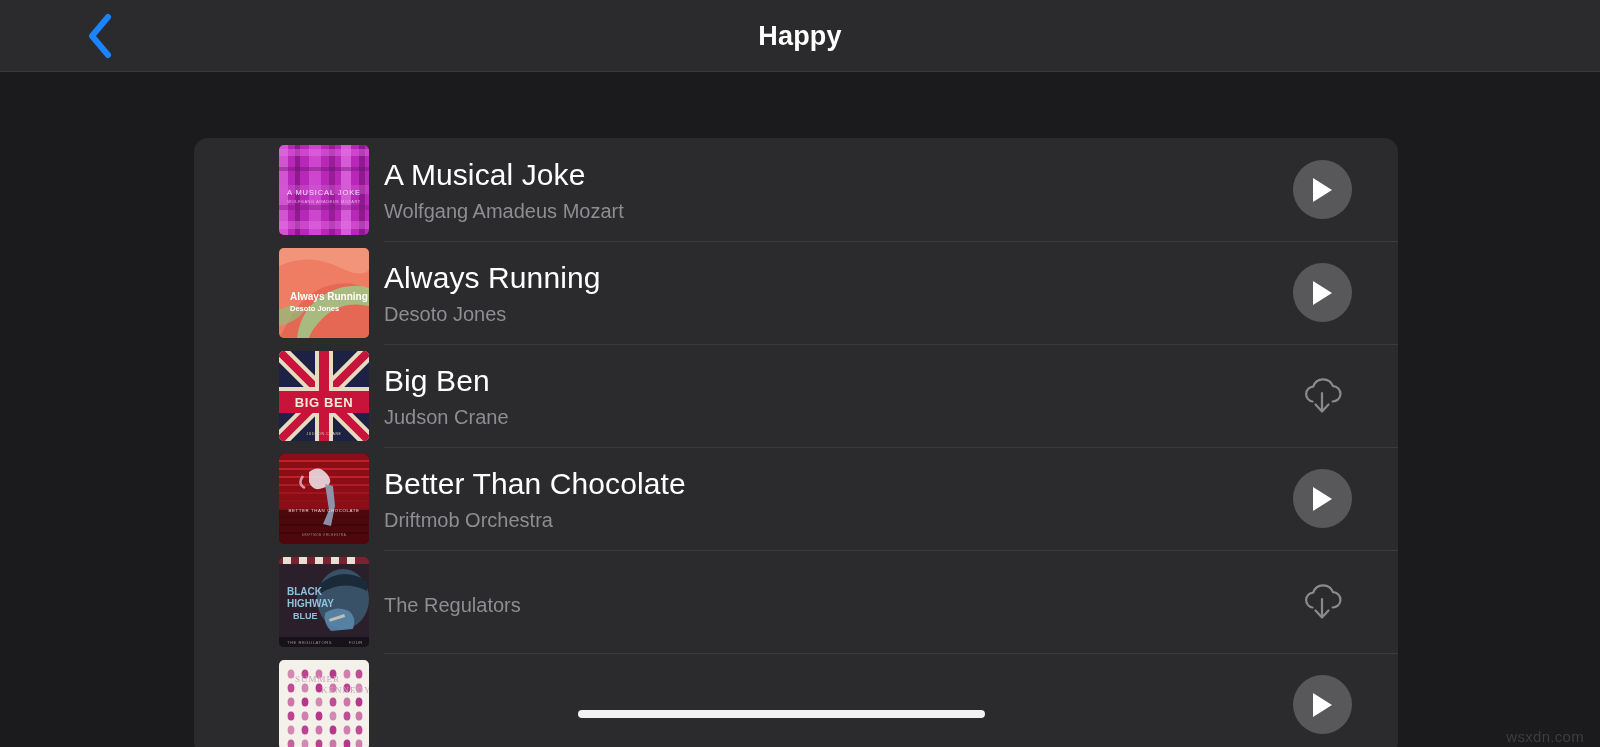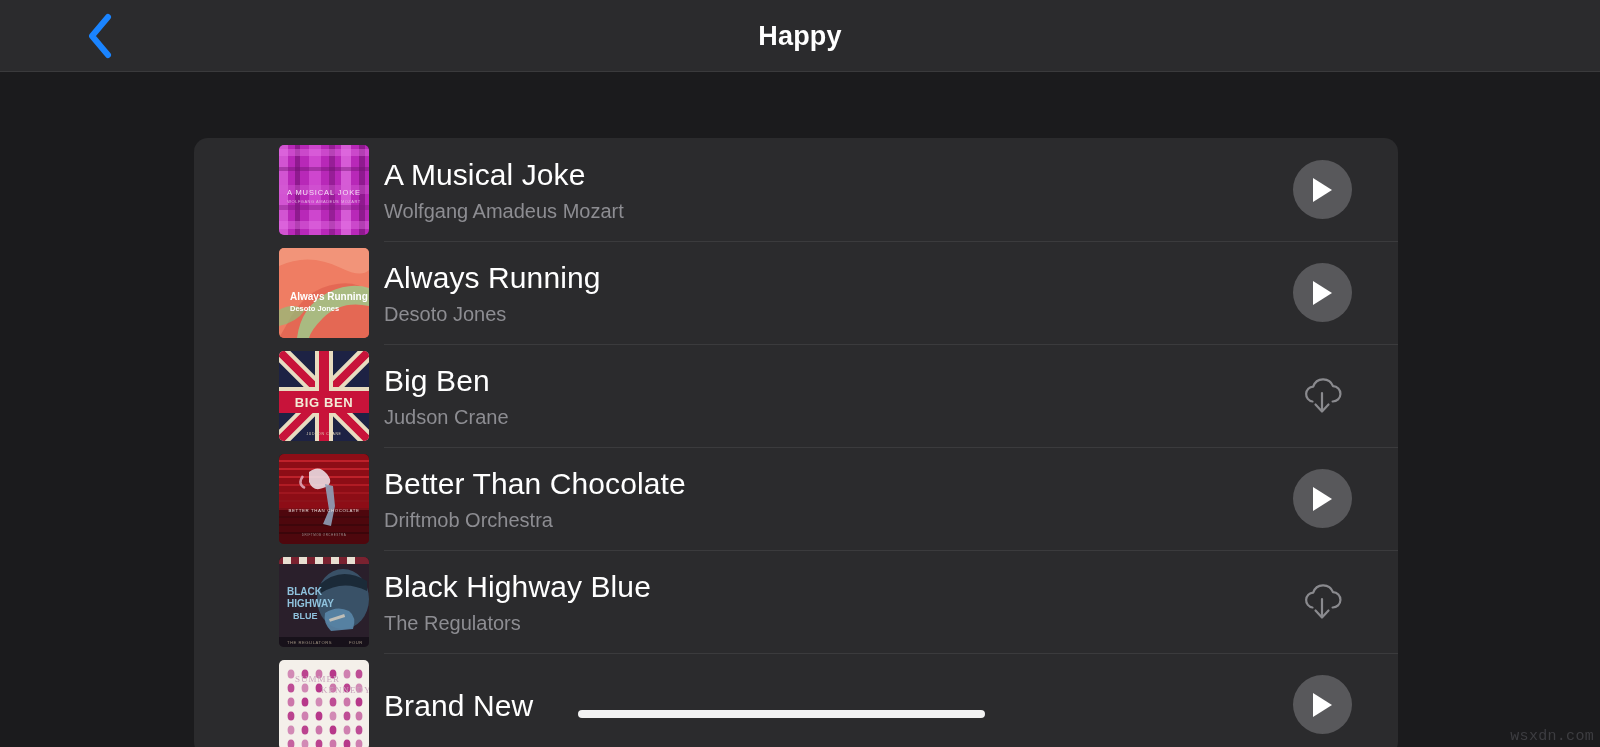--- a/index.html
+++ b/index.html
@@ -168,26 +168,25 @@
     left: 578px;
     top: 710px;
     width: 407px;
     height: 8px;
     background: #f2f2f2;
     border-radius: 4px;
   }
 
   .watermark {
     position: absolute;
-    right: 6px;
+    right: 16px;
     bottom: 2px;
     color: #3d3d41;
     font-size: 15px;
     letter-spacing: 0.3px;
-    font-family: Liberation Mono, monospace;
   }
 </style>
 </head>
 <body>
 
 <div class="navbar">
   <div class="back-button">
     <span>
       <svg width="30" height="46" viewBox="0 0 30 46" fill="none">
         <path d="M23 4 L7 23 L23 42" stroke="#1a84ff" stroke-width="6" stroke-linecap="round" stroke-linejoin="round"></path>
@@ -348,21 +347,20 @@
           <rect x="50" y="62" width="16" height="3" fill="#d9cdbd" opacity="0.8" transform="rotate(-18 50 62)"></rect>
           <text x="8" y="38" font-family="Liberation Sans, sans-serif" font-size="10" font-weight="bold" fill="#8fc2dd">BLACK</text>
           <text x="8" y="50" font-family="Liberation Sans, sans-serif" font-size="10" font-weight="bold" fill="#8fc2dd">HIGHWAY</text>
           <text x="14" y="62" font-family="Liberation Sans, sans-serif" font-size="9" font-weight="bold" fill="#8fc2dd">BLUE</text>
           <rect x="0" y="80" width="90" height="10" fill="#17111a"></rect>
           <text x="8" y="87" font-family="Liberation Sans, sans-serif" font-size="4.2" fill="#9c8f7e" letter-spacing="0.5">THE REGULATORS</text>
           <text x="70" y="87" font-family="Liberation Sans, sans-serif" font-size="4.2" fill="#9c8f7e" letter-spacing="0.5">FOUR</text>
         </svg>
       </div>
       <div class="song-meta">
-        <div class="song-title">Black Highway Blue</div>
         <div class="song-artist">The Regulators</div>
       </div>
       <div class="row-action">
         <span class="cloud-icon">
           <svg width="46" height="42" viewBox="0 0 46 42" fill="none">
             <path d="M13.5 26.5 A7.5 7.5 0 0 1 14.2 11.6 A10.5 10.5 0 0 1 34 11.2 A7.6 7.6 0 0 1 33.6 26.5" stroke="#8a8a8e" stroke-width="2.2" stroke-linecap="round" stroke-linejoin="round"></path>
             <path d="M23 18 L23 36" stroke="#8a8a8e" stroke-width="2.2" stroke-linecap="round"></path>
             <path d="M16.5 29.5 L23 36.5 L29.5 29.5" stroke="#8a8a8e" stroke-width="2.2" stroke-linecap="round" stroke-linejoin="round"></path>
           </svg>
         </span>
@@ -409,21 +407,20 @@
             <ellipse cx="40" cy="84" rx="3.4" ry="4.6" opacity="0.85"></ellipse>
             <ellipse cx="54" cy="84" rx="3.4" ry="4.6" opacity="0.6"></ellipse>
             <ellipse cx="68" cy="84" rx="3.4" ry="4.6" opacity="0.9"></ellipse>
             <ellipse cx="80" cy="84" rx="3.4" ry="4.6" opacity="0.55"></ellipse>
           </g>
           <text x="16" y="22" font-family="Liberation Serif, serif" font-size="9" fill="#c9a6bd" letter-spacing="1">SUMMER</text>
           <text x="42" y="33" font-family="Liberation Serif, serif" font-size="9" fill="#c9a6bd" letter-spacing="1">KENNEDY</text>
         </svg>
       </div>
       <div class="song-meta">
-        <div class="song-title">Brand New</div>
       </div>
       <div class="row-action">
         <div class="play-circle">
           <svg width="26" height="28" viewBox="0 0 26 28">
             <path d="M4 2 L23 14 L4 26 Z" fill="#ffffff"></path>
           </svg>
         </div>
       </div>
     </div>
 

